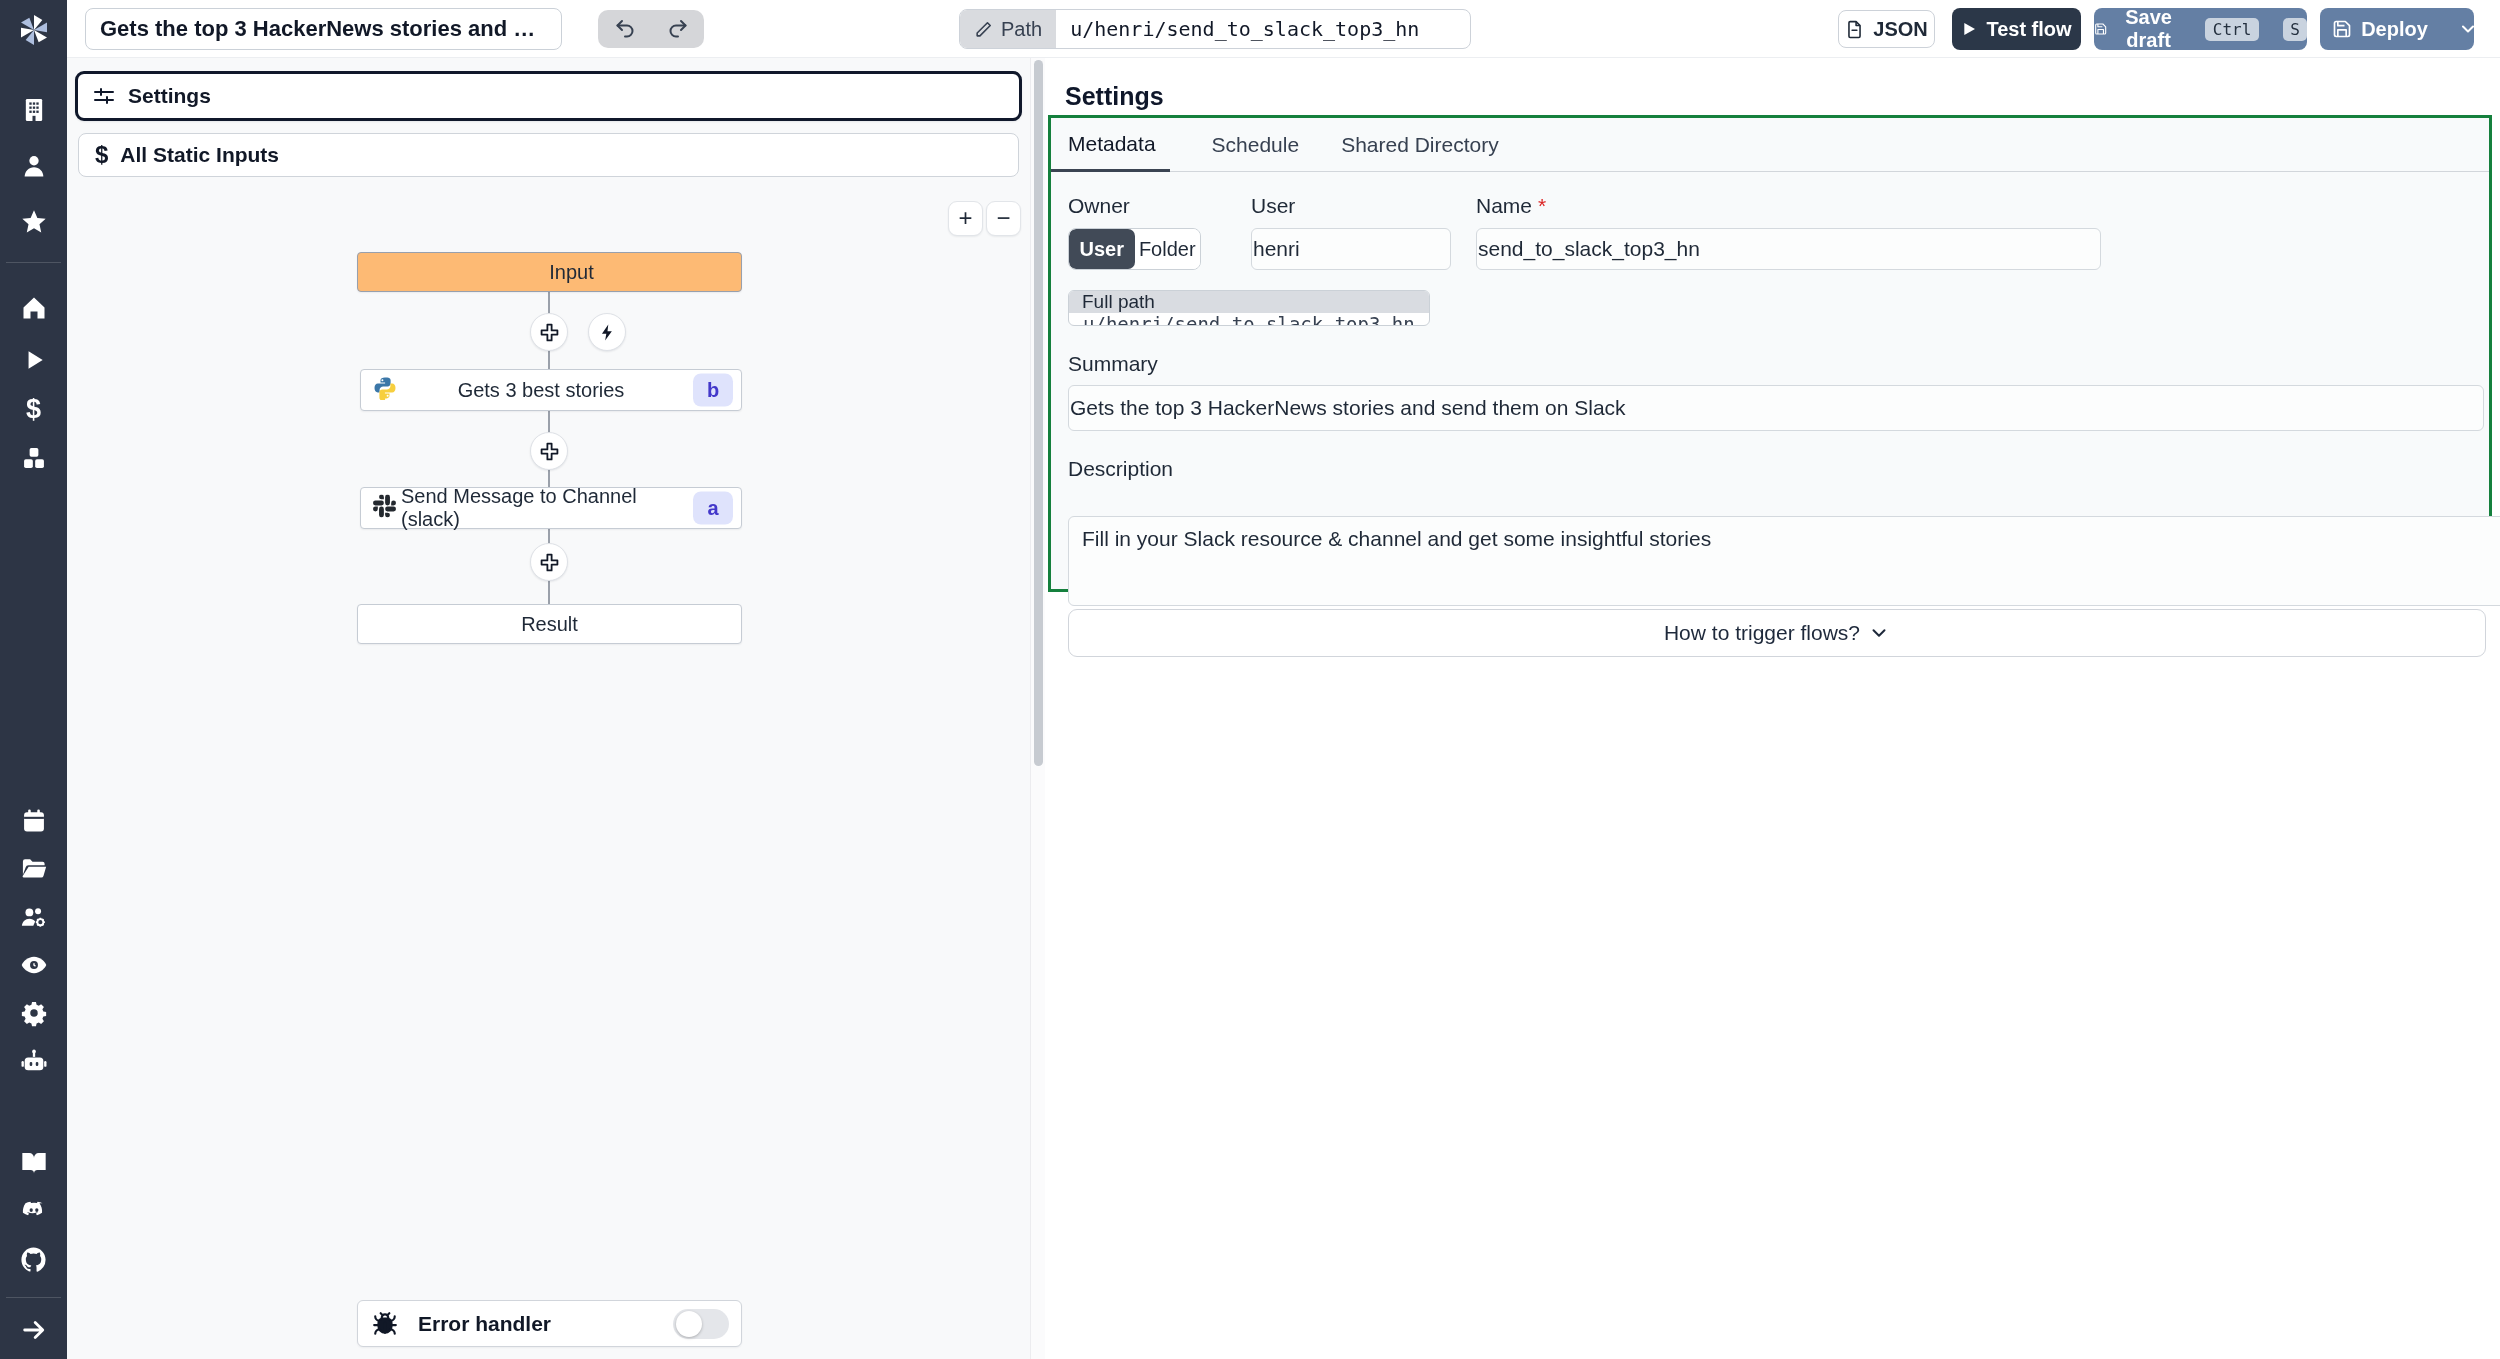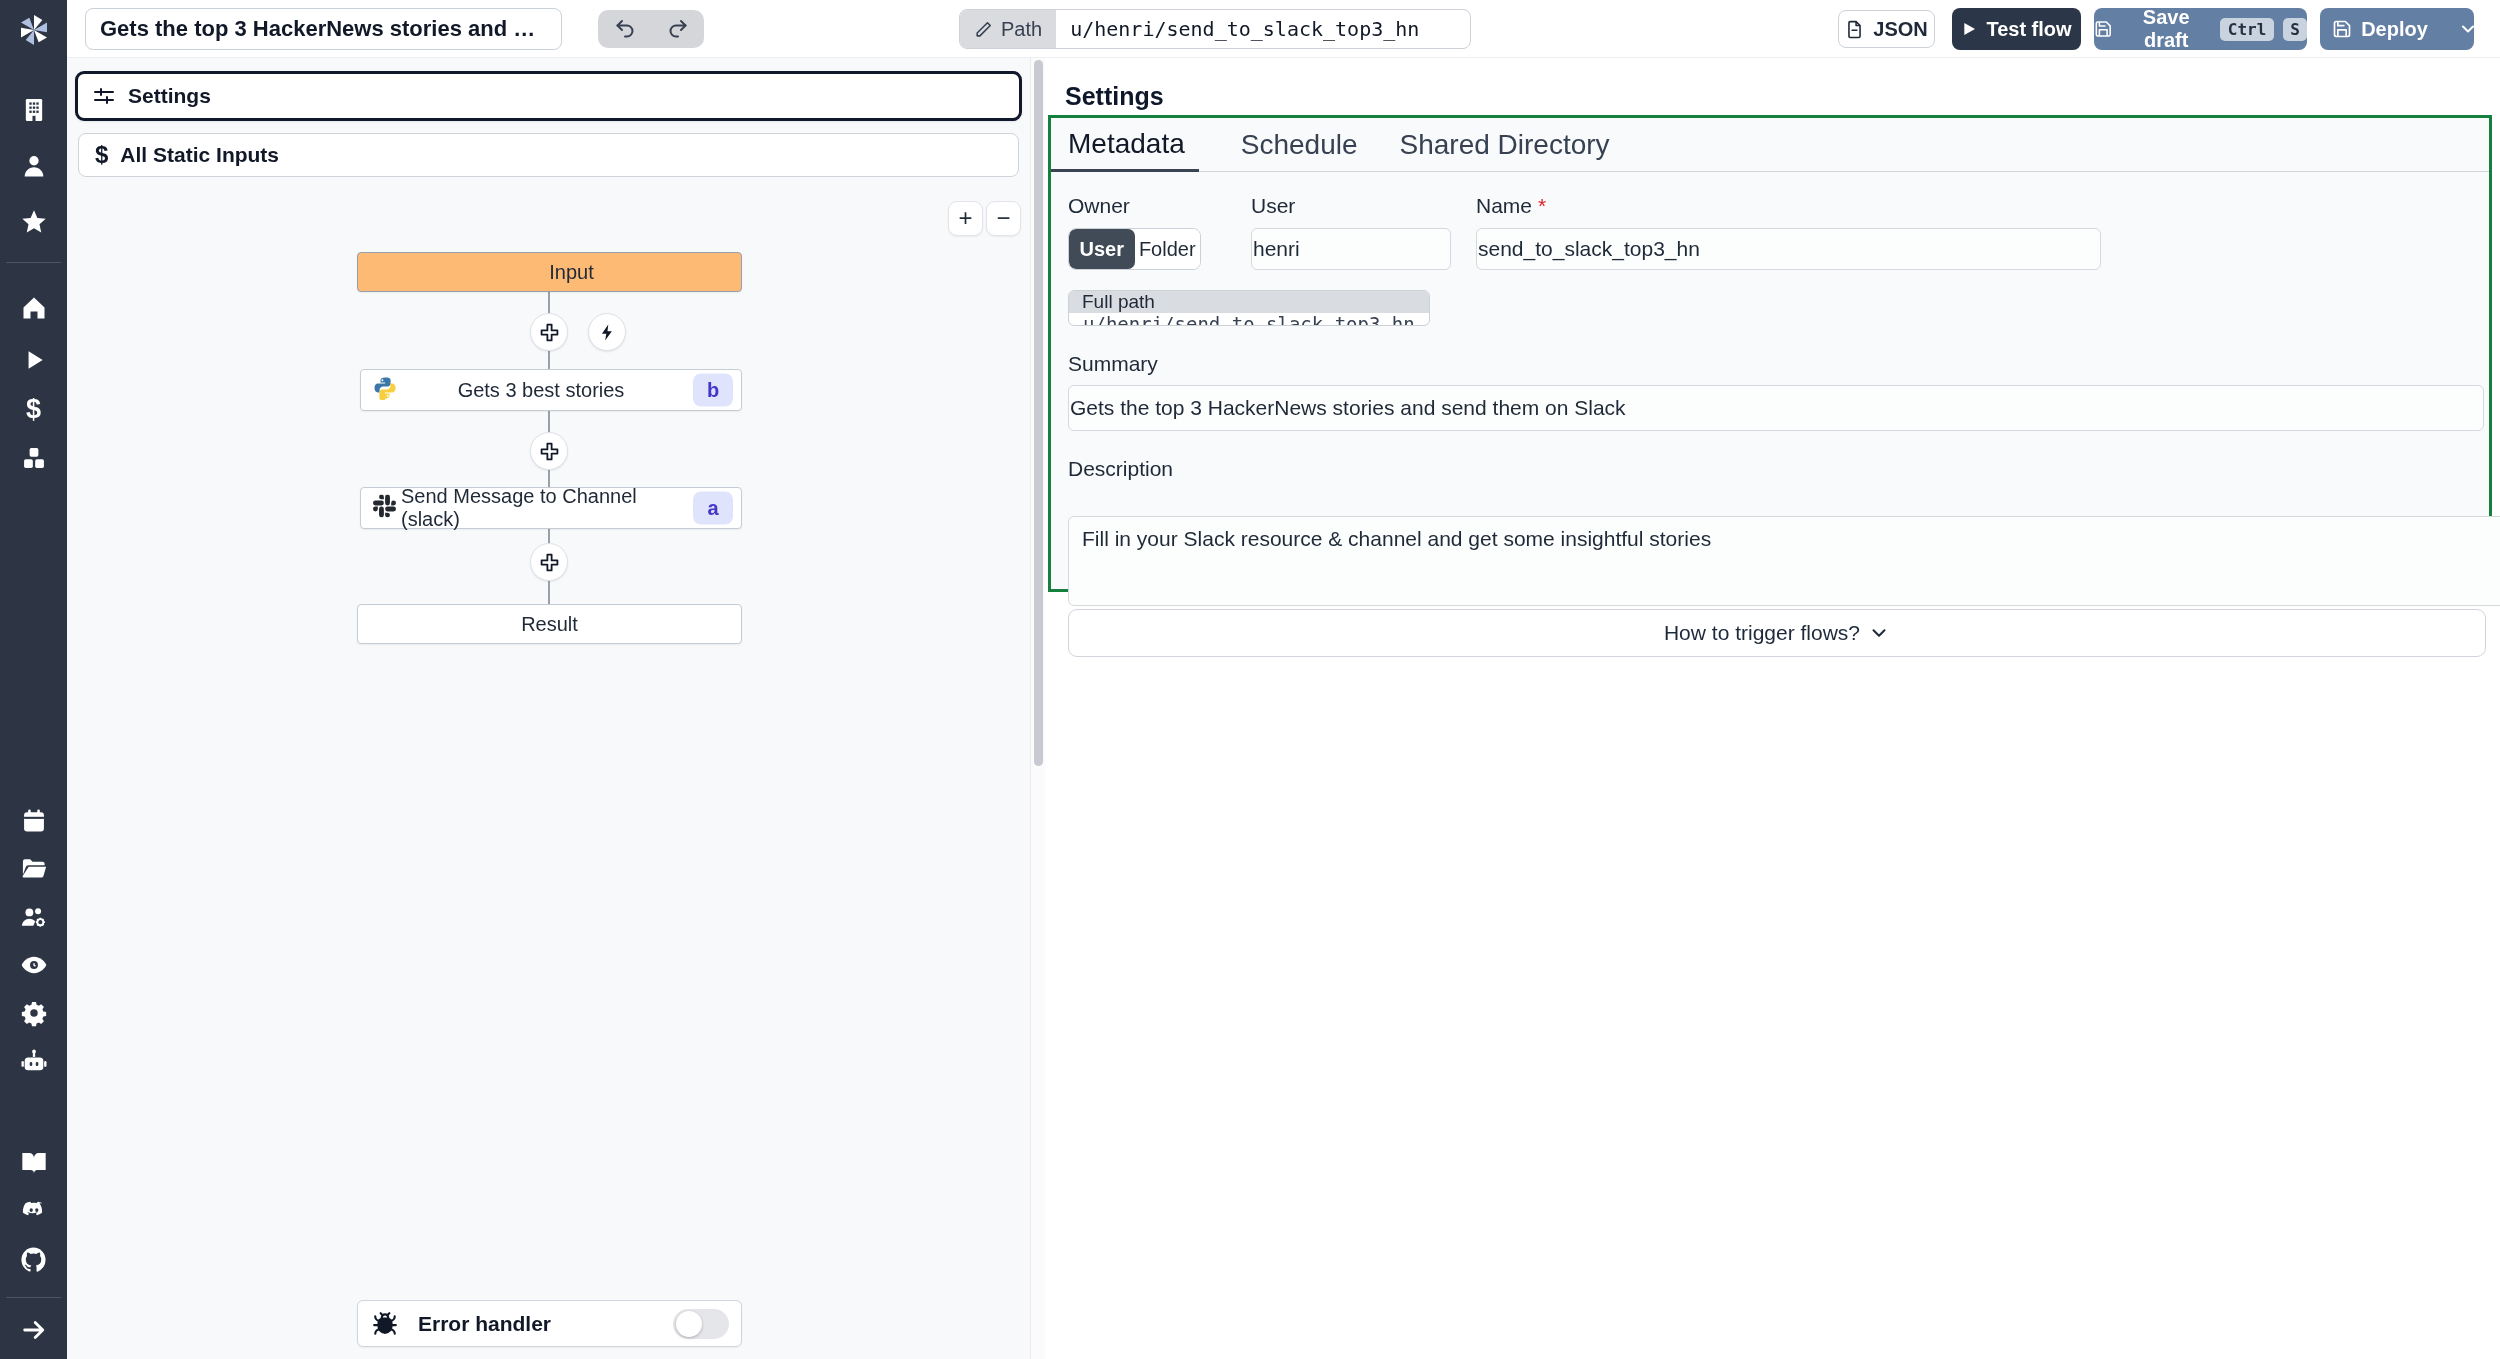--- a/index.html
+++ b/index.html
@@ -24,21 +24,21 @@
   .path-left { background:#d9dbdf; display:flex; align-items:center; gap:8px; padding:0 14px; font-size:20px; color:#374151; cursor:pointer; }
   .path-value { display:flex; align-items:center; padding:0 14px; font-family:"DejaVu Sans Mono",monospace; font-size:20px; color:#111827; white-space:nowrap; }
   .tb-btn { position:absolute; display:flex; align-items:center; justify-content:center; gap:9px; border-radius:8px; font-size:20px; font-weight:700; cursor:pointer; border:none; }
   .btn-json { left:1771px; top:10px; width:97px; height:38px; background:#fff; border:1px solid #cdd2d9; color:#1f2937; }
   .btn-test { left:1885px; top:8px; width:129px; height:42px; background:#2b3748; color:#fff; }
   .btn-save { left:2027px; top:8px; width:213px; height:42px; background:#647fa4; color:#fff; }
   .btn-deploy { left:2253px; top:8px; width:154px; height:42px; background:#647fa4; color:#fff; padding:0; overflow:hidden; }
   .deploy-main { display:flex; align-items:center; gap:9px; padding:0 12px 0 16px; height:100%; cursor:pointer; }
   .deploy-sep { width:1px; height:100%; background:rgba(255,255,255,.35); }
   .deploy-caret { width:44px; height:100%; display:flex; align-items:center; justify-content:center; cursor:pointer; }
-  kbd { font-family:"DejaVu Sans Mono",monospace; font-size:16px; font-weight:700; background:#c9d3df; color:#24303f; border-radius:5px; padding:2px 8px; }
+  kbd { font-family:"DejaVu Sans Mono",monospace; font-size:16px; font-weight:400; background:#c9d3df; color:#24303f; border-radius:5px; padding:2px 8px;margin-left:15px; }
   kbd.k-s { padding:2px 7px; }
 
   
   .flow { position:absolute; left:67px; top:58px; width:963px; bottom:0; background:#f8f9fa; overflow:hidden; }
   .settings-big { position:absolute; left:8px; top:13px; width:947px; height:50px; background:#fff; border:3px solid #10182b; border-radius:9px; display:flex; align-items:center; gap:12px; padding:0 14px; cursor:pointer; box-shadow:0 1px 2px rgba(16,24,40,.08); }
   .settings-big span { font-size:21px; font-weight:700; color:#111827; }
   .static-inputs { position:absolute; left:11px; top:75px; width:941px; height:44px; background:#fff; border:1px solid #cfd4da; border-radius:8px; display:flex; align-items:center; gap:12px; padding:0 16px; cursor:pointer; }
   .static-inputs .glyph-d { color:#111827; font-weight:700; font-size:24px; }
   .static-inputs span.lbl { font-size:21px; font-weight:700; color:#111827; }
   .zoomctl { position:absolute; top:143px; width:35px; height:35px; background:#fff; border:1px solid #e2e5e9; border-radius:9px; box-shadow:0 1px 2px rgba(16,24,40,.07); font-size:24px; color:#1f2937; display:flex; align-items:center; justify-content:center; cursor:pointer; line-height:1; padding-bottom:2px; }
@@ -62,21 +62,21 @@
 
   
   .strip { position:absolute; left:1030px; top:58px; width:15px; bottom:0; background:#fbfbfc; border-left:1px solid #ececef; z-index:5; }
   .thumb { position:absolute; left:3px; top:2px; width:9px; height:706px; background:#c7cbd1; border-radius:5px; cursor:grab; }
 
   
   .rpanel { position:absolute; left:1045px; top:58px; right:0; bottom:0; background:#fff; }
   .rtitle { position:absolute; left:20px; top:24px; font-size:25px; font-weight:700; color:#0f172a; }
   .metabox { position:absolute; left:3px; top:57px; right:8px; height:477px; border:3px solid #15803d; background:#f8fafb; }
   .tabs { display:flex; height:54px; border-bottom:1px solid #d2d6db; align-items:stretch; }
-  .tab { display:flex; align-items:center; font-size:28px; color:#374151; cursor:pointer; background:none; border:none; }
+  .tab { display:flex; align-items:center; font-size:21px; color:#374151; cursor:pointer; background:none; border:none; }
   .tab.active { padding:0 14px 0 17px; border-bottom:3px solid #3b4452; color:#111827; font-weight:500; margin-bottom:-1px; }
   .tab + .tab { margin-left:42px; }
   .mform { padding:22px 0 0 17px; }
   .frow { display:flex; }
   .fcol label, .flabel { display:block; font-size:21px; color:#1f2937; margin-bottom:10px; }
   .req { color:#dc2626; }
   .col-owner { width:133px; margin-right:50px; }
   .col-user { width:200px; margin-right:25px; }
   .col-name { width:625px; }
   .seg { display:flex; height:42px; border:1px solid #cbd1d7; border-radius:8px; overflow:hidden; background:#fff; }

